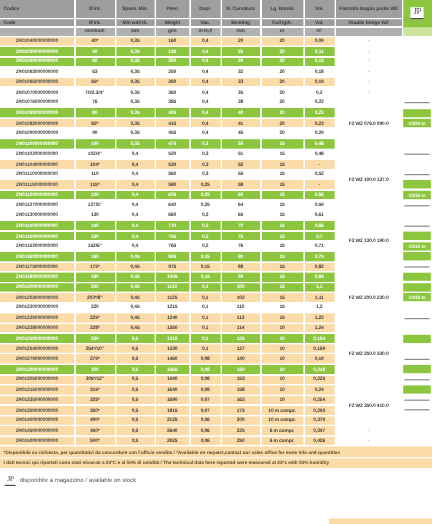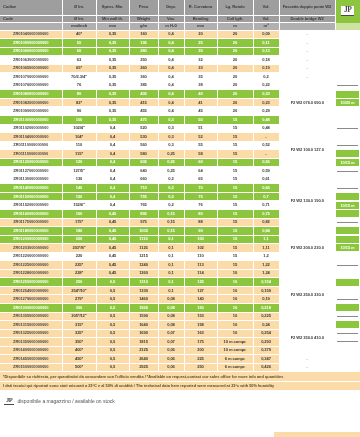--- a/index.html
+++ b/index.html
@@ -75,21 +75,21 @@
   }
   .logo-cell {
     background: #8cc63e !important;
     border: none !important;
     vertical-align: middle;
   }
   .logo-box {
     display: inline-block;
     background: #ffffff;
     color: #4a4a4a;
-    font-weight: bold;
+    font-weight: normal;
     font-size: 7.5px;
     font-family: "Liberation Serif", serif;
     padding: 0px 2.5px 0.5px 2.5px;
     border-bottom: 1px solid #4a4a4a;
     line-height: 1.15;
     letter-spacing: -0.4px;
   }
   .logo-blank { background: #cfe3a0 !important; border: none !important; }
 
   

